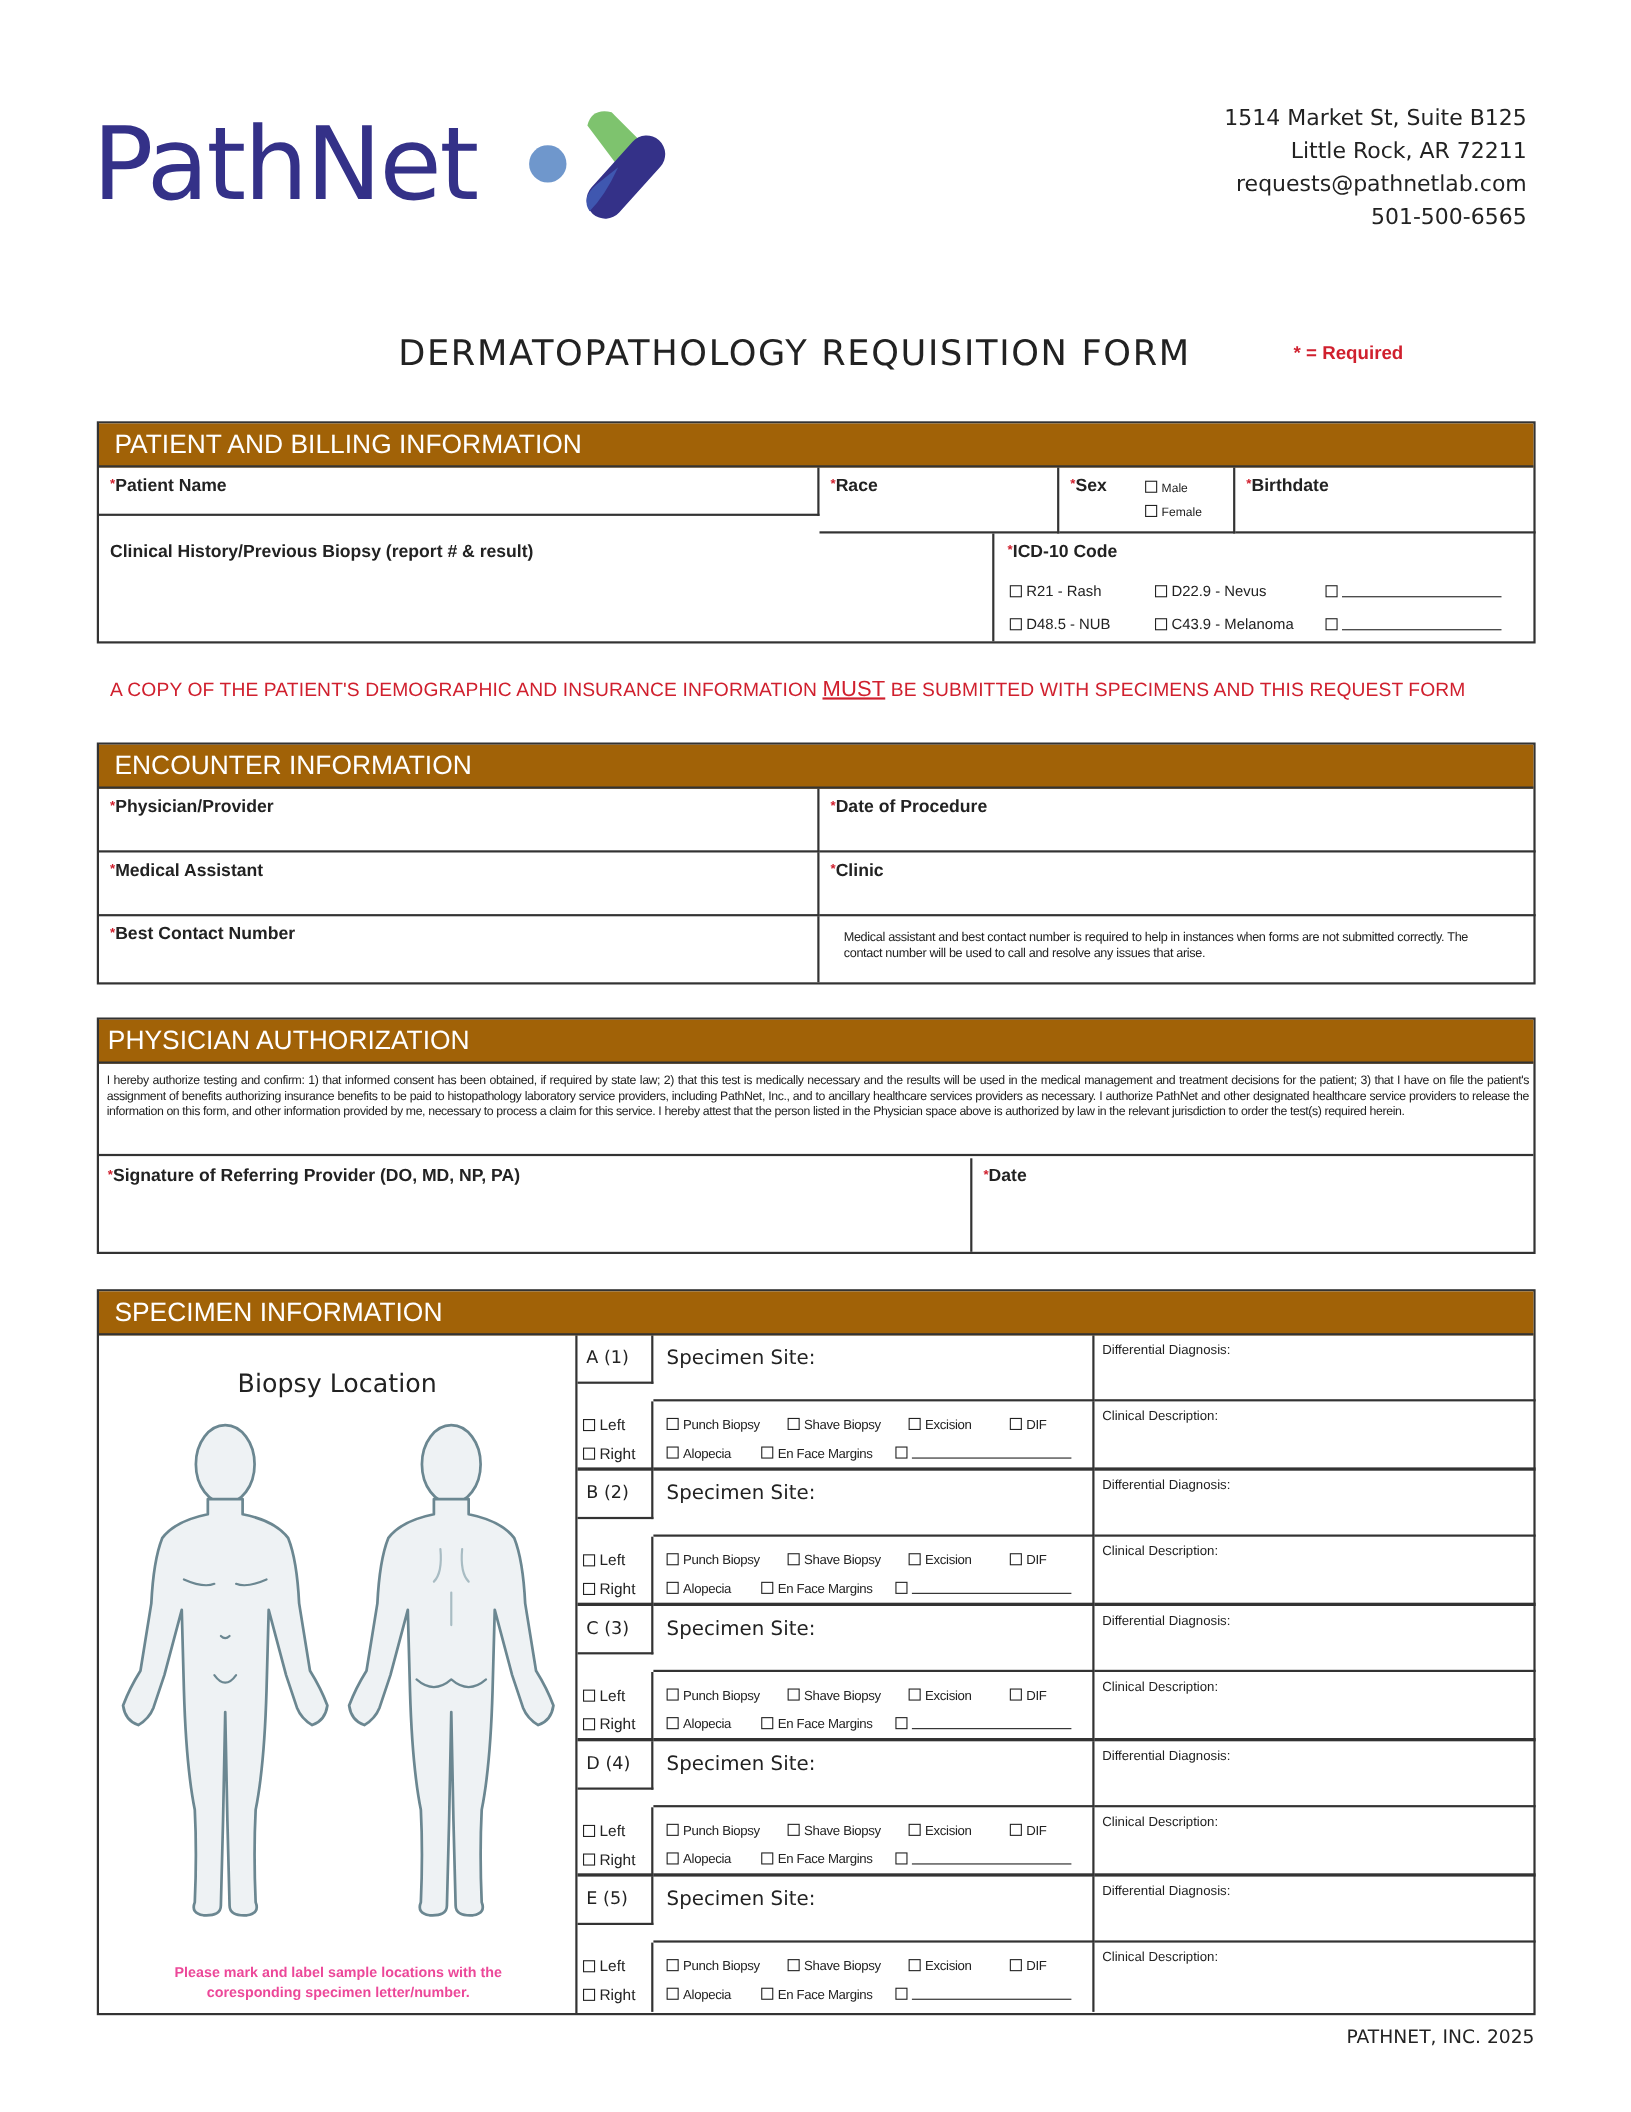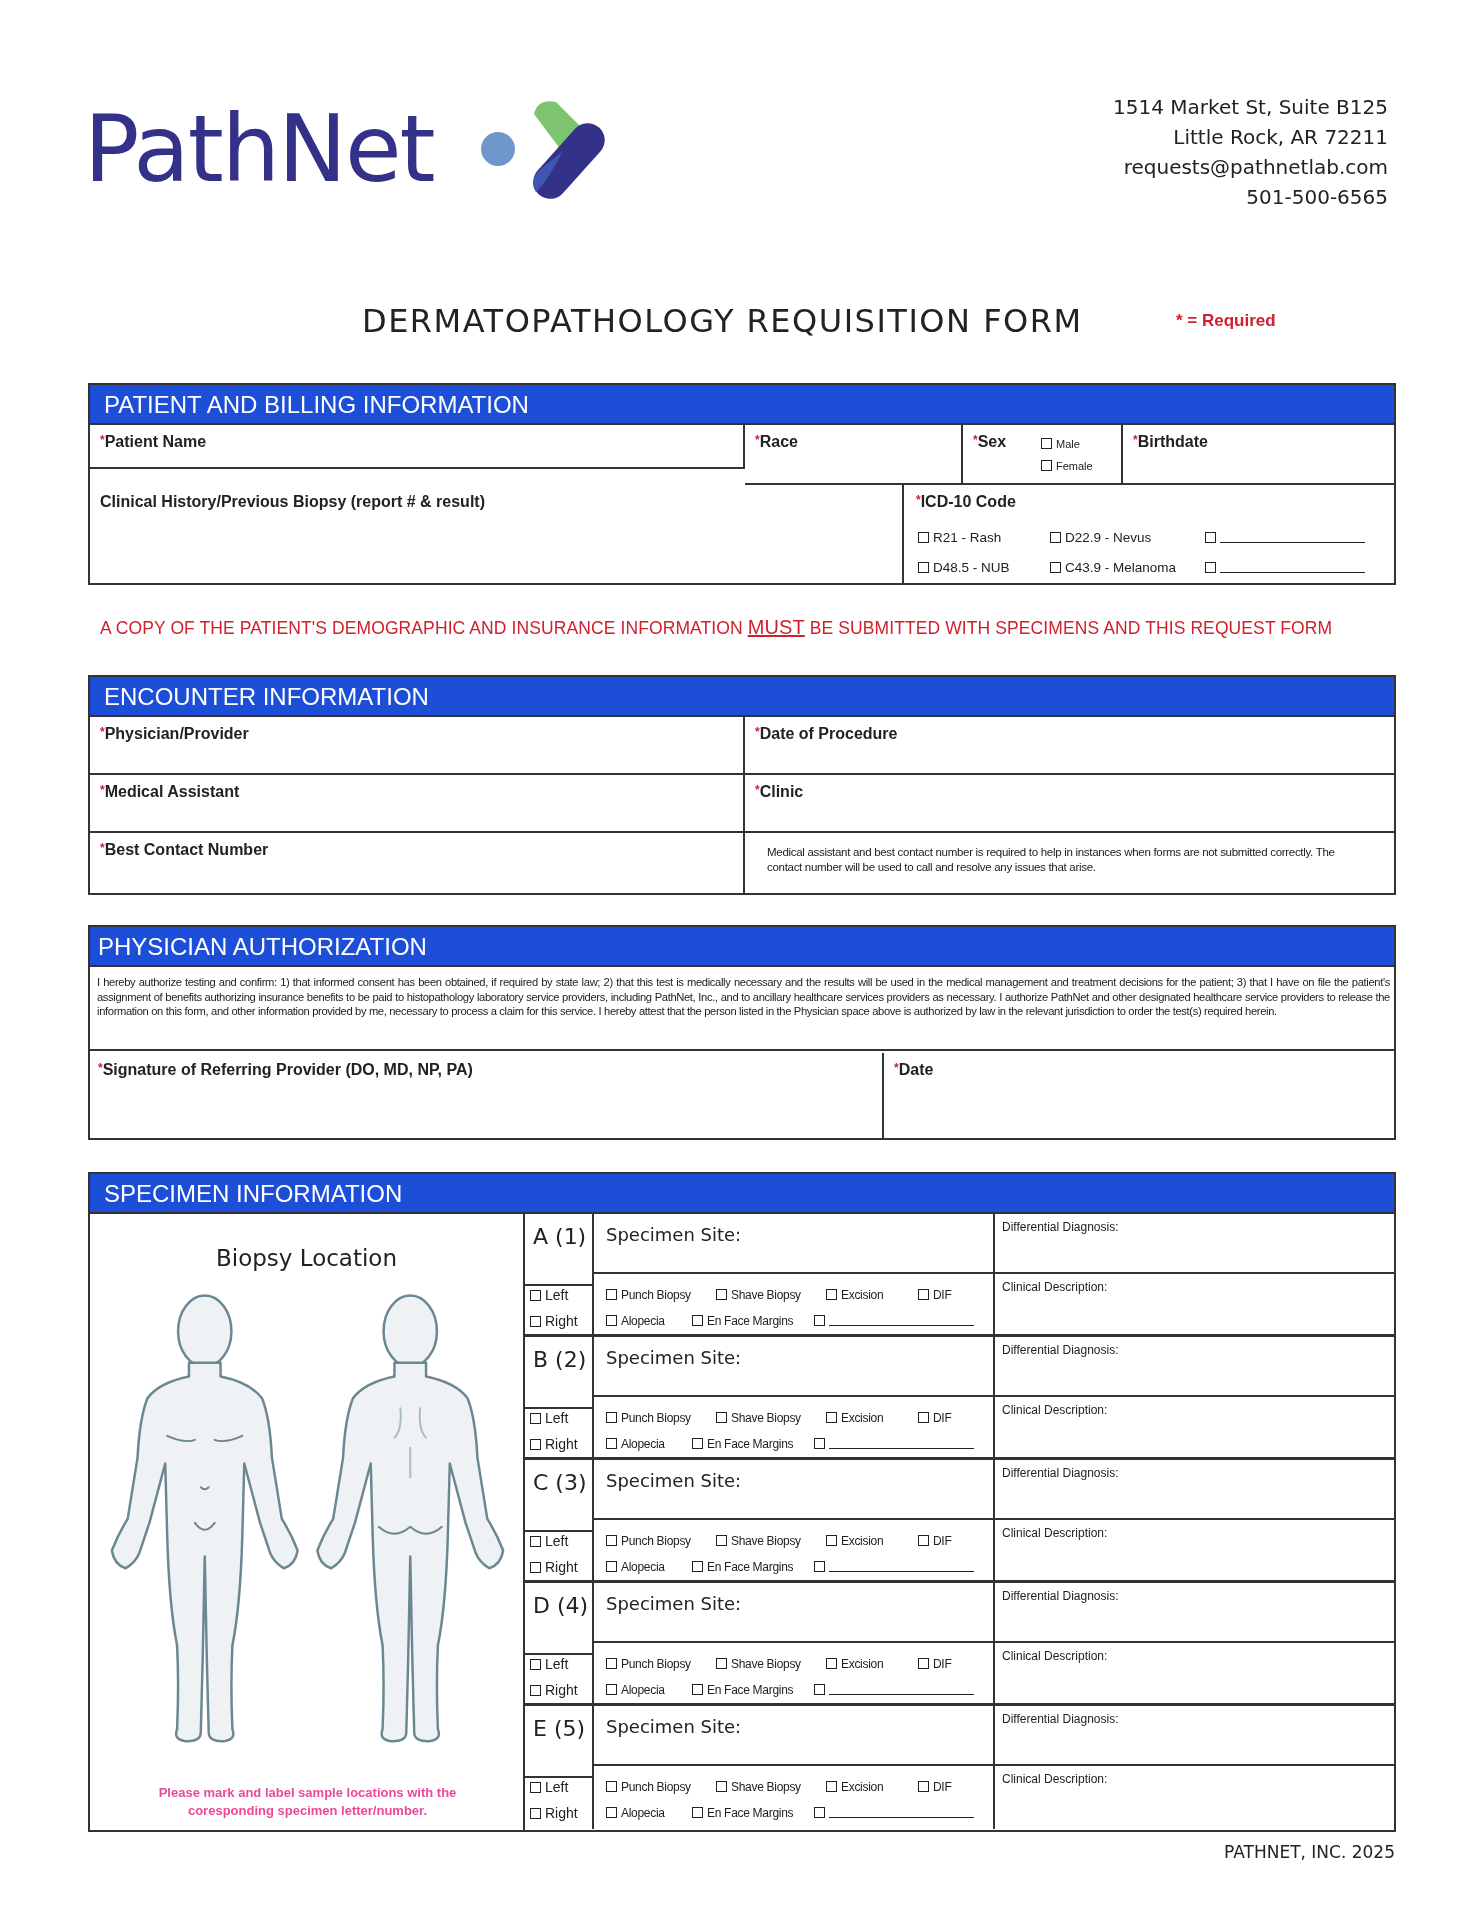--- a/index.html
+++ b/index.html
@@ -14,37 +14,37 @@
 
   
   #address { right: 95px; top: 92px; text-align: right; font-family: "DejaVu Sans", sans-serif; font-size: 20px; line-height: 30px; color: #222; }
 
   
   #form-title { left: 362px; top: 302px; font-family: "DejaVu Sans", sans-serif; font-size: 32px; letter-spacing: 1.5px; color: #222; }
   #required-note { left: 1176px; top: 311px; font-size: 17px; color: #d0202e; font-weight: bold; }
 
   
   .section { position: absolute; left: 88px; width: 1308px; border: 2px solid #333; background: #fff; }
-  .sec-head { height: 40px; background: #1d4ed8; color: #fff; font-size: 24px; line-height: 40px; padding-left: 14px; border-bottom: 2px solid #333; font-family: "Liberation Sans", sans-serif; }
+  .sec-head { height: 40px; background: #a16207; color: #fff; font-size: 24px; line-height: 40px; padding-left: 14px; border-bottom: 2px solid #333; font-family: "Liberation Sans", sans-serif; }
   .cell { position: absolute; border-right: 2px solid #333; border-bottom: 2px solid #333; }
   .lbl { font-size: 16px; font-weight: bold; color: #222; padding: 8px 0 0 10px; }
   .req { color: #d0202e; font-size: 12px; vertical-align: top; }
   .cb { display: inline-block; width: 11px; height: 11px; border: 1.5px solid #222; margin-right: 4px; vertical-align: -1px; background: #fff; }
   .blank-line { display: inline-block; border-bottom: 1.5px solid #222; height: 12px; vertical-align: -1px; }
 
   
   #notice { left: 100px; top: 616px; width: 1290px; font-size: 17.5px; color: #d0202e; letter-spacing: 0.1px; white-space: nowrap; }
   #notice u { text-decoration: underline; font-size: 20px; }
 
   
   #footer { right: 88px; top: 1842px; font-family: "DejaVu Sans", sans-serif; font-size: 17px; color: #222; }
 
   
   .spec-row { position: absolute; left: 435px; width: 869px; height: 123px; }
-  .spec-letter { position: absolute; left: 0; top: 0; width: 69px; height: 72px; border-right: 2px solid #333; border-bottom: 2px solid #333; font-size: 22px; padding: 10px 0 0 8px; font-family: "DejaVu Sans", sans-serif; }
+  .spec-letter { position: absolute; left: 0; top: 0; width: 69px; height: 44px; border-right: 2px solid #333; border-bottom: 2px solid #333; font-size: 16px; padding: 10px 0 0 8px; font-family: "DejaVu Sans", sans-serif; }
   .spec-site { position: absolute; left: 69px; top: 0; width: 401px; height: 60px; border-right: 2px solid #333; border-bottom: 2px solid #333; font-size: 18px; padding: 10px 0 0 12px; font-family: "DejaVu Sans", sans-serif; }
   .spec-side { position: absolute; left: 0; top: 60px; width: 69px; height: 63px; border-right: 2px solid #333; border-bottom: 3px solid #333; font-size: 14px; padding: 8px 0 0 5px; line-height: 26px; }
   .spec-proc { position: absolute; left: 69px; top: 60px; width: 401px; height: 63px; border-right: 2px solid #333; border-bottom: 3px solid #333; font-size: 12px; padding: 8px 0 0 12px; line-height: 26px; white-space: nowrap; letter-spacing: -0.3px; }
   .spec-diff { position: absolute; left: 470px; top: 0; width: 401px; height: 60px; border-bottom: 2px solid #333; font-size: 12px; padding: 6px 0 0 7px; }
   .spec-clin { position: absolute; left: 470px; top: 60px; width: 401px; height: 63px; border-bottom: 3px solid #333; font-size: 12px; padding: 6px 0 0 7px; }
   .proc-item { display: inline-block; }
 </style>
 </head>
 <body>
 

